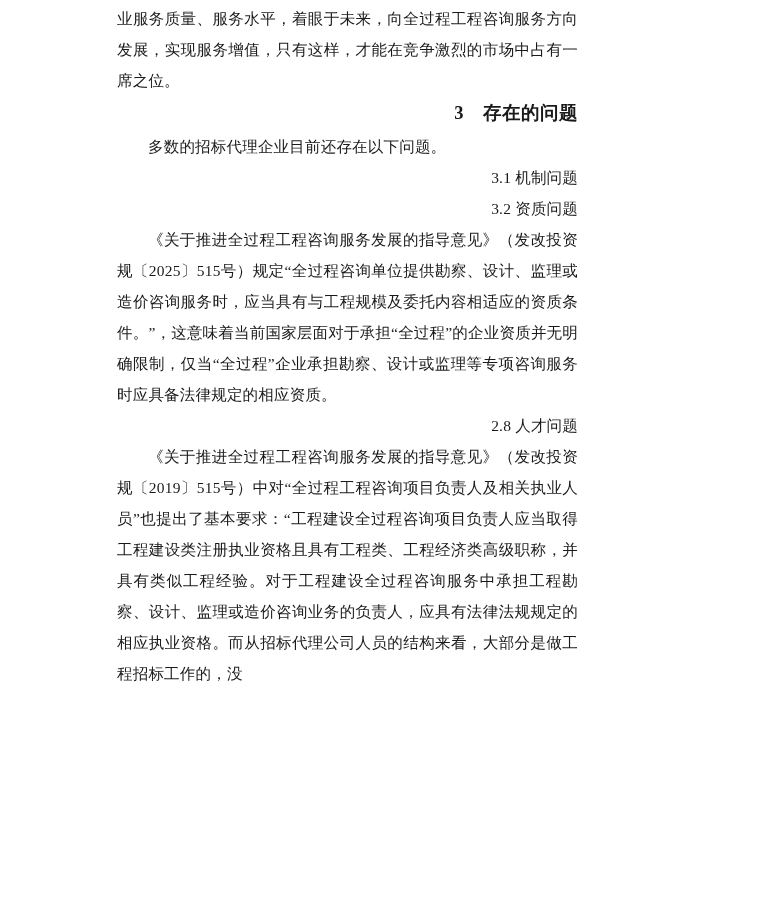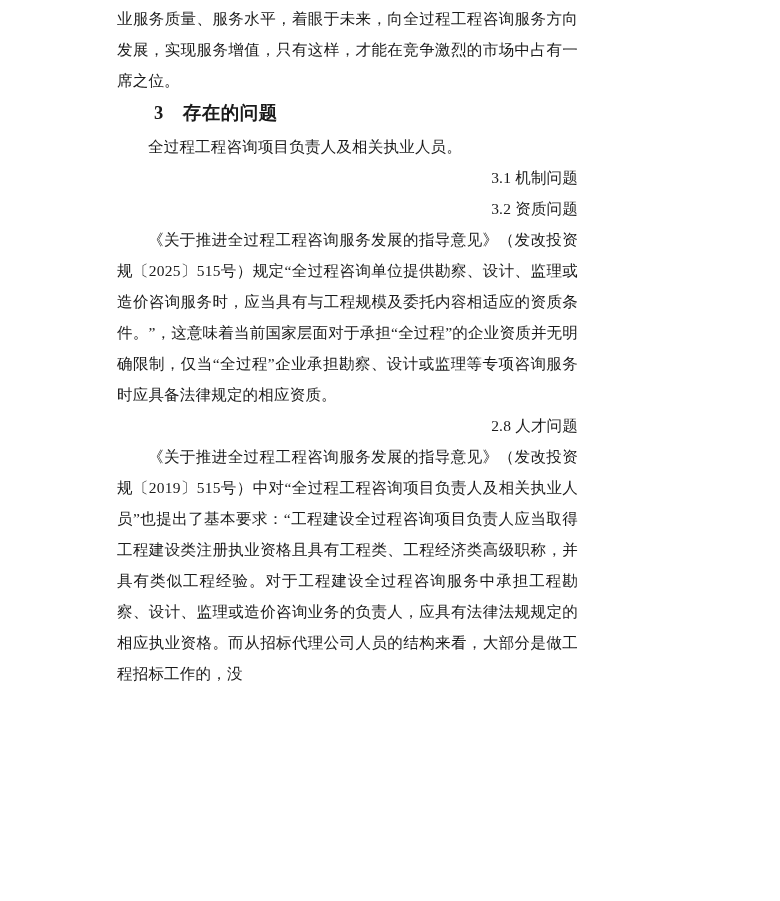--- a/index.html
+++ b/index.html
@@ -37,31 +37,31 @@
   }
   .block.subheading {
     text-indent: 2em;
     text-align: right;
   }
   .block.heading {
     font-size: 18.5px;
     font-weight: bold;
     line-height: 35px;
     text-indent: 2em;
-    text-align: left;
+    text-align: right;
     letter-spacing: 0.5px;
   }
 </style>
 </head>
 <body>
 
 <div class="page" style="background: rgb(255, 255, 255); color: rgb(26, 26, 26);">
   <div class="doc-body">
       <div class="block continuation">业服务质量、服务水平，着眼于未来，向全过程工程咨询服务方向发展，实现服务增值，只有这样，才能在竞争激烈的市场中占有一席之位。</div>
       <div class="block heading">3　存在的问题</div>
-      <div class="block paragraph">全过程工程咨询项目负责人及相关执业人员。</div>
+      <div class="block paragraph">多数的招标代理企业目前还存在以下问题。</div>
       <div class="block subheading">3.1 机制问题</div>
       <div class="block subheading">3.2 资质问题</div>
       <div class="block paragraph">《关于推进全过程工程咨询服务发展的指导意见》（发改投资规〔2025〕515号）规定“全过程咨询单位提供勘察、设计、监理或造价咨询服务时，应当具有与工程规模及委托内容相适应的资质条件。”，这意味着当前国家层面对于承担“全过程”的企业资质并无明确限制，仅当“全过程”企业承担勘察、设计或监理等专项咨询服务时应具备法律规定的相应资质。</div>
       <div class="block subheading">2.8 人才问题</div>
       <div class="block paragraph">《关于推进全过程工程咨询服务发展的指导意见》（发改投资规〔2019〕515号）中对“全过程工程咨询项目负责人及相关执业人员”也提出了基本要求：“工程建设全过程咨询项目负责人应当取得工程建设类注册执业资格且具有工程类、工程经济类高级职称，并具有类似工程经验。对于工程建设全过程咨询服务中承担工程勘察、设计、监理或造价咨询业务的负责人，应具有法律法规规定的相应执业资格。而从招标代理公司人员的结构来看，大部分是做工程招标工作的，没</div>
     </div>
 </div>
 
 </body></html>

